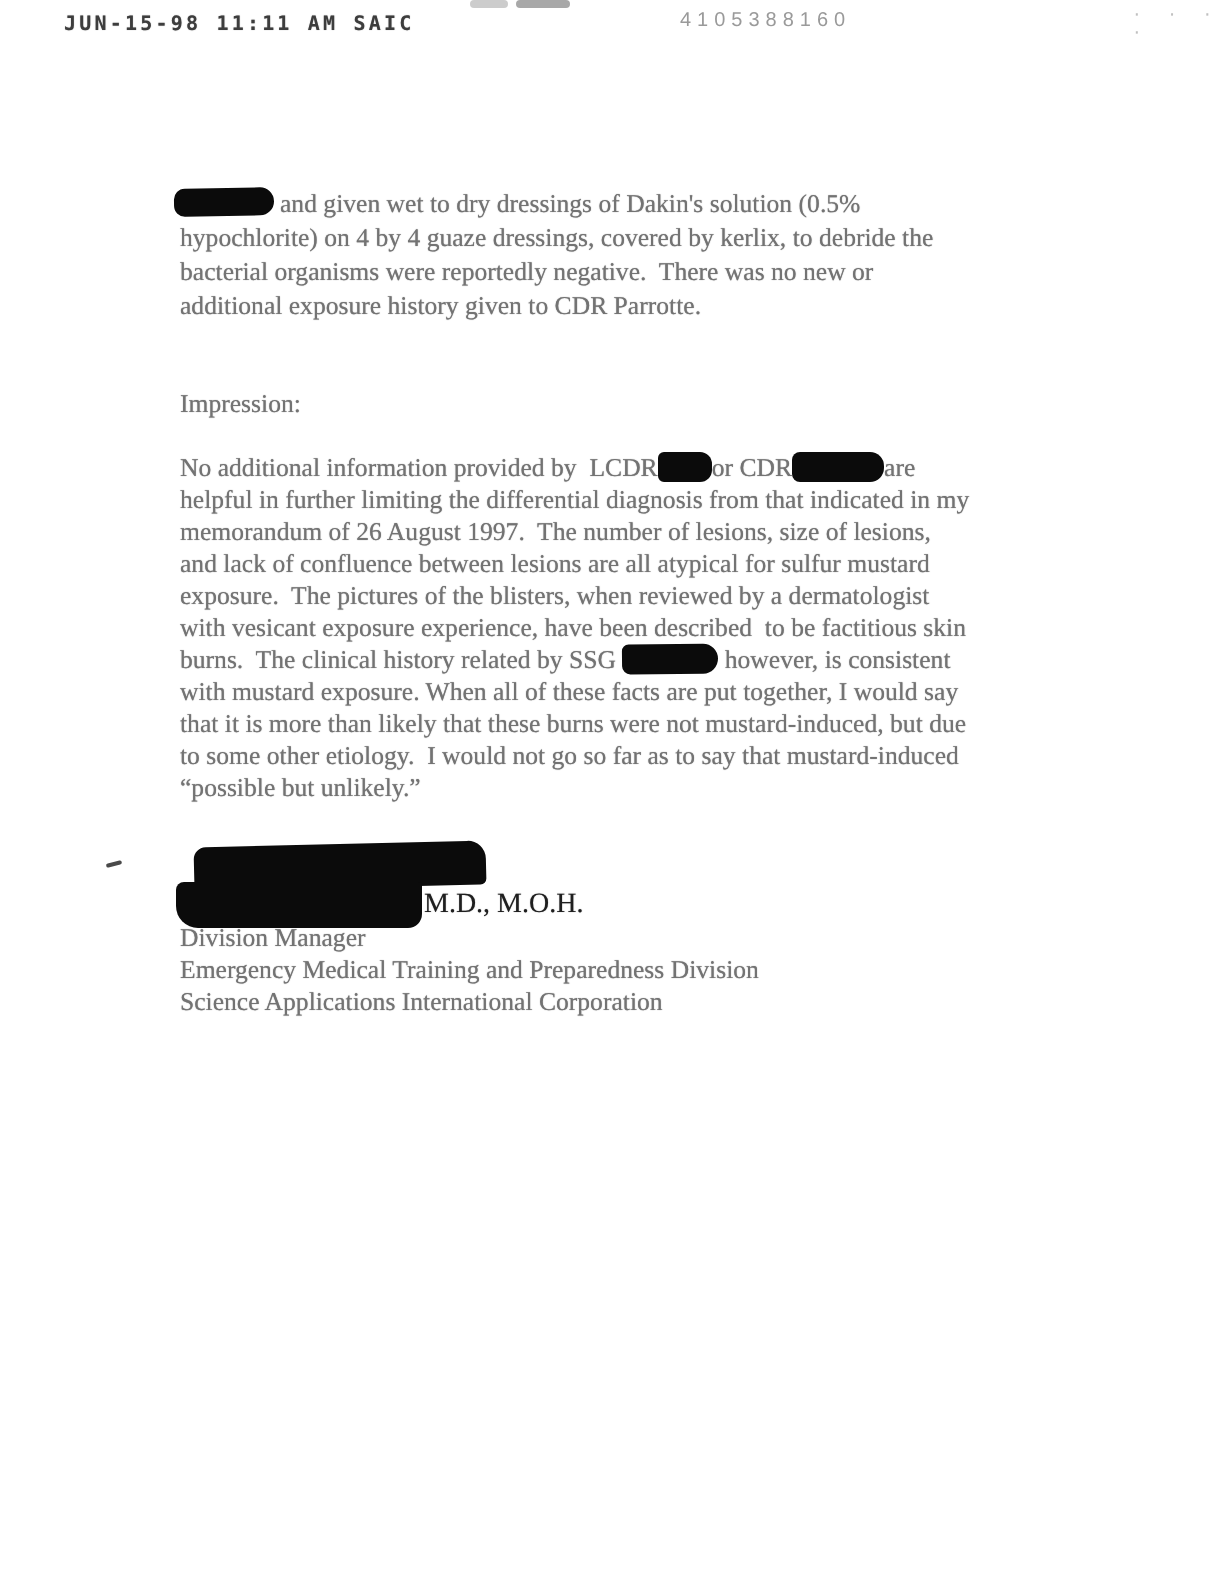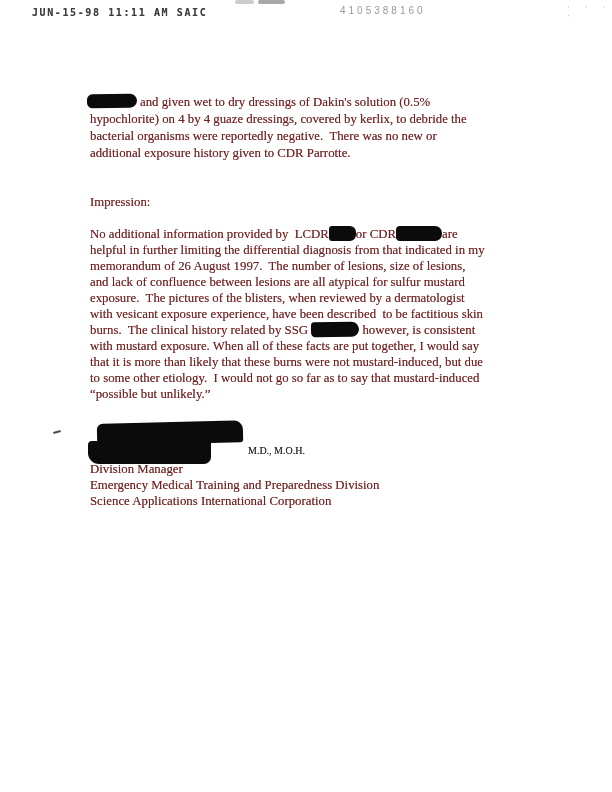--- a/index.html
+++ b/index.html
@@ -27,39 +27,39 @@
   .smudge-a{position:absolute;left:235px;top:0;width:19px;height:4px;background:#cccccc;border-radius:2px;}
   .smudge-b{position:absolute;left:258px;top:0;width:27px;height:4px;background:#a8a8a8;border-radius:2px;}
   
   .mark-br{position:absolute;left:582px;top:764px;width:11px;height:5px;background:#1c1c1c;border-radius:1px;}
   .mark-br-lead{position:absolute;left:573px;top:766px;width:7px;height:2px;background:#8a8a8a;}
   
   .sig-dash{position:absolute;left:53px;top:431px;width:8px;height:2px;background:#4a4a4a;transform:rotate(-14deg);border-radius:1px;}
 
   .textblock{
     position:absolute;left:90px;width:460px;
-    font-size:12.8px;color:#7f1d1d;
+    font-size:12.8px;color:#737373;
     text-shadow:0 0 0.5px rgba(30,30,30,.55);
   }
   .ln{height:17px;line-height:17px;white-space:pre;}
   .tight .ln{height:16px;line-height:16px;}
 
   
   .redact{display:inline-block;background:#0b0b0b;vertical-align:-2px;}
   .redact-intro{width:50px;height:14px;margin-left:-3px;margin-right:3px;border-radius:7px 9px 9px 7px;transform:rotate(-1deg);}
   .redact-lcdr{width:27px;height:15px;vertical-align:-3px;border-radius:3px 6px 6px 3px;}
   .redact-cdr{width:46px;height:15px;vertical-align:-3px;border-radius:4px 7px 7px 4px;}
   .redact-ssg{width:48px;height:15px;vertical-align:-3px;border-radius:4px 9px 9px 5px;transform:rotate(-0.6deg);}
 
   
   .sig-redact{position:absolute;left:88px;top:421px;width:165px;height:45px;}
   .sig-redact .r1{position:absolute;left:9px;top:1px;width:146px;height:22px;background:#0b0b0b;border-radius:6px 9px 3px 3px;transform:rotate(-1.4deg);}
   .sig-redact .r2{position:absolute;left:0px;top:20px;width:123px;height:23px;background:#0b0b0b;border-radius:4px 2px 7px 11px;}
 
-  .sig-cred{position:absolute;left:212px;top:445px;font-size:10px;white-space:pre;text-shadow:0 0 0.5px rgba(30,30,30,.55);margin-left:36px;}
+  .sig-cred{position:absolute;left:212px;top:445px;font-size:14px;white-space:pre;text-shadow:0 0 0.5px rgba(30,30,30,.55);}
 </style>
 </head>
 <body>
 
 <div class="page">
 
   <div class="fax-stamp">JUN-15-98 11:11 AM  SAIC</div>
   <div class="fax-number">4105388160</div>
   <div class="corner-marks">· · · ·</div>
   <div class="smudge-a"></div>

